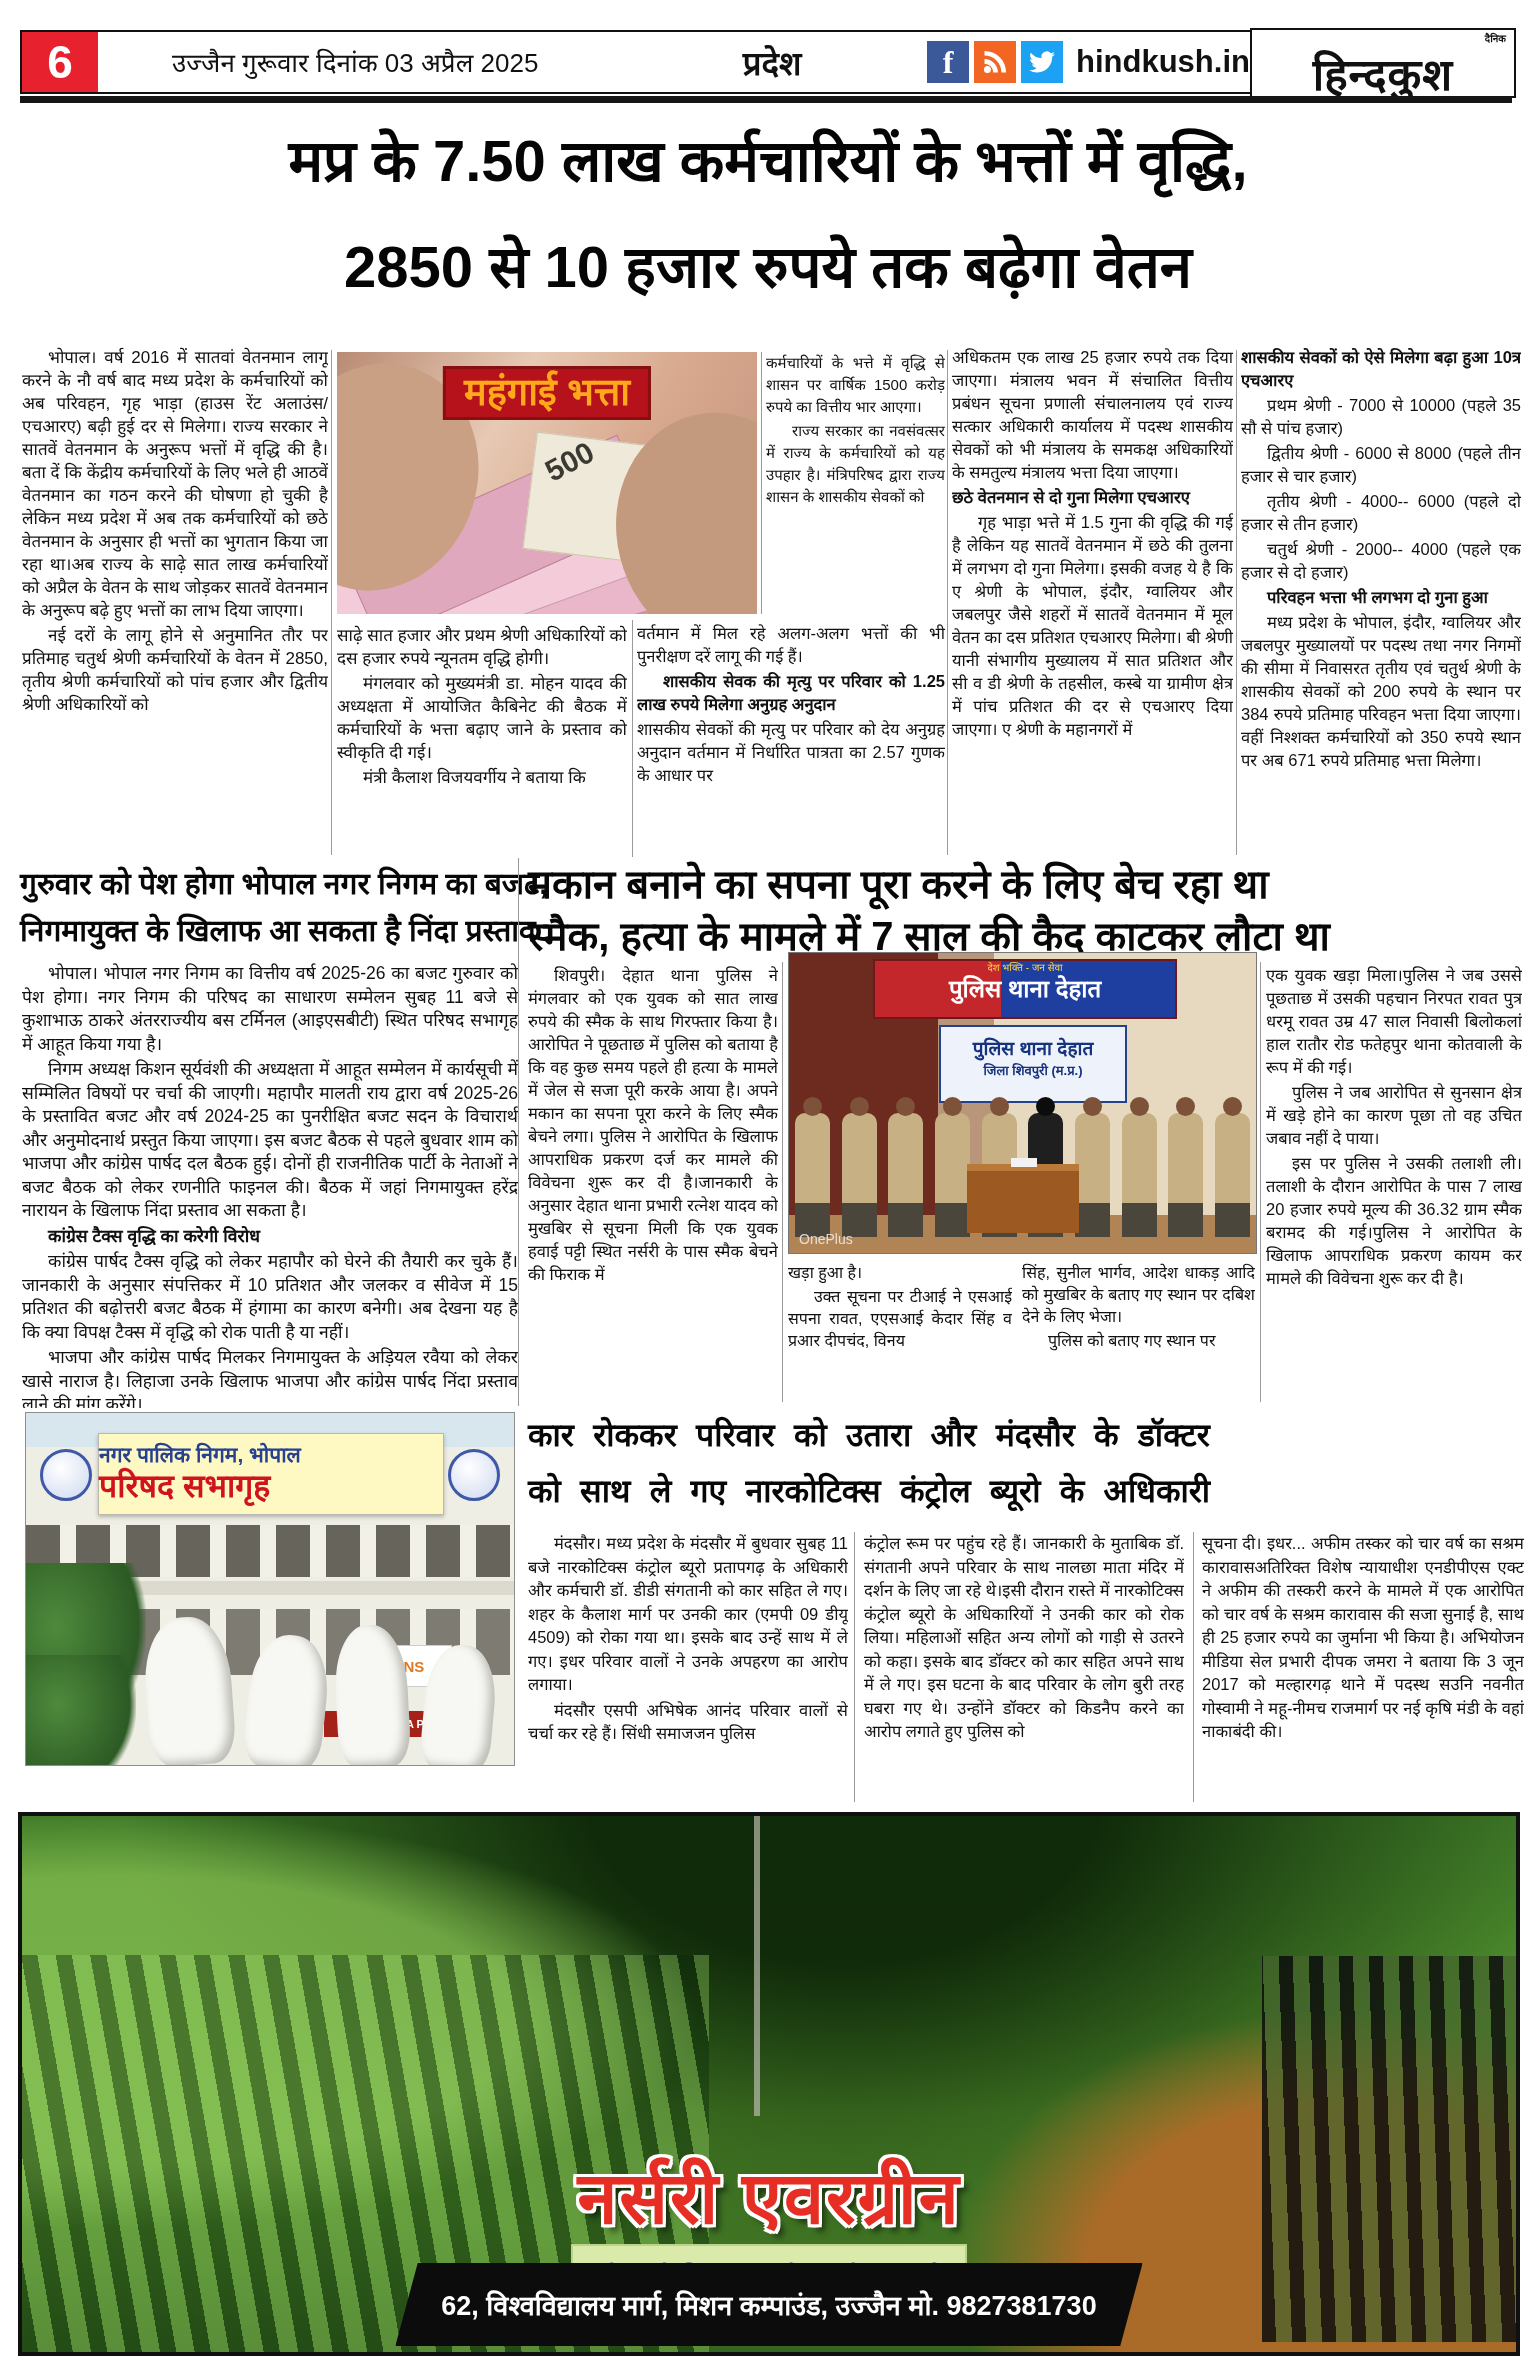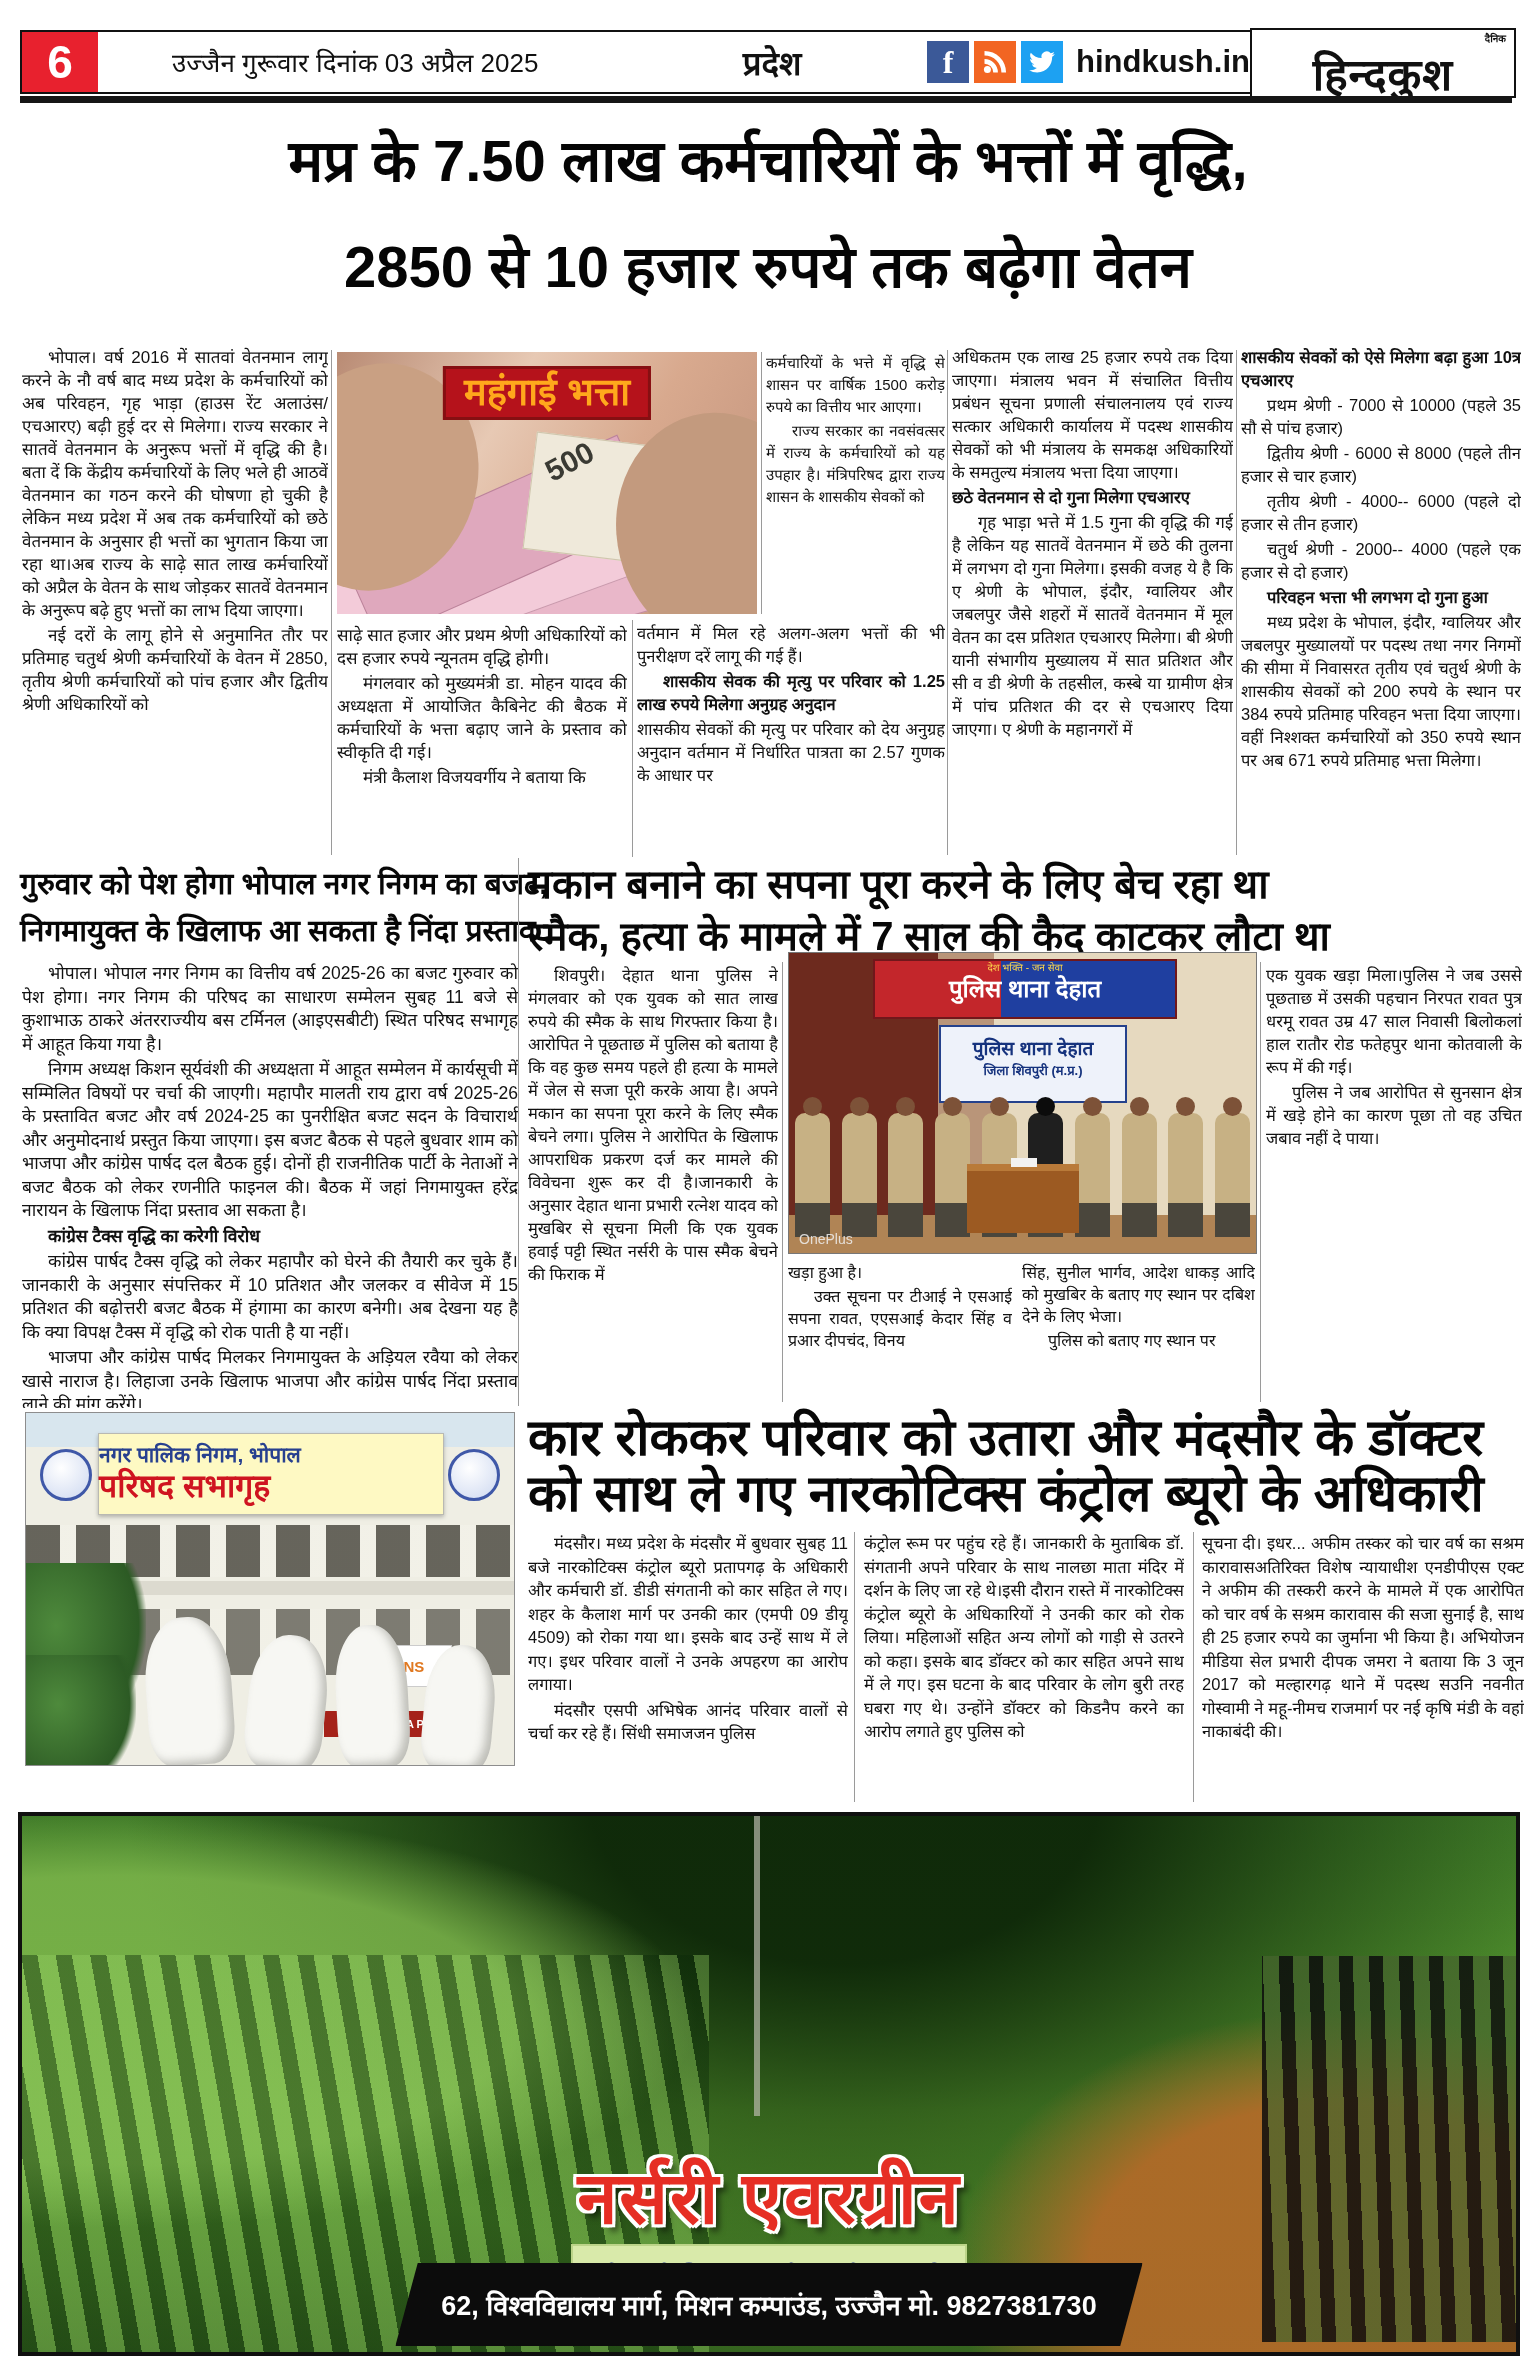--- a/index.html
+++ b/index.html
@@ -32,21 +32,21 @@
 
   
   .a1-head{left:20px;top:108px;width:1496px;text-align:center;font-weight:900;color:#050505;}
   .a1-head .l{font-size:58px;line-height:106px;white-space:nowrap;}
   .sub-head{font-weight:900;color:#070707;}
   .a2-head{left:20px;top:860px;width:498px;text-align:center;}
   .a2-head .l{font-size:30px;line-height:47px;white-space:nowrap;}
   .a3-head{left:528px;top:858px;width:1000px;text-align:left;}
   .a3-head .l{font-size:40px;line-height:52px;white-space:nowrap;}
   .a4-head{left:528px;top:1410px;width:1004px;text-align:left;}
-  .a4-head .l{font-size:51px;line-height:56px;white-space:nowrap;}
+  .a4-head .l{font-size:32px;line-height:56px;white-space:nowrap;font-family:Liberation Mono, monospace;}
 
   
   .a1col{font-size:17px;line-height:23px;}
   .a1-c1{left:22px;top:346px;width:306px;height:512px;}
   .a1-c2b{left:337px;top:624px;width:290px;height:233px;}
   .a1-c3s{left:766px;top:352px;width:179px;height:266px;font-size:15px;line-height:22px;}
   .a1-c3b{left:637px;top:622px;width:308px;height:235px;font-size:16.5px;}
   .a1-c4{left:952px;top:346px;width:281px;height:512px;font-size:16.5px;}
   .a1-c5{left:1241px;top:346px;width:280px;height:512px;font-size:16.5px;}
 
@@ -330,20 +330,21 @@
     <p>उक्त सूचना पर टीआई ने एसआई सपना रावत, एएसआई केदार सिंह व प्रआर दीपचंद, विनय</p>
   </div>
   <div class="abs a3col a3-ur just ovh">
     <p class="noind">सिंह, सुनील भार्गव, आदेश धाकड़ आदि को मुखबिर के बताए गए स्थान पर दबिश देने के लिए भेजा।</p>
     <p>पुलिस को बताए गए स्थान पर</p>
   </div>
 
   <div class="abs a3col a3-c3 just ovh">
     <p class="noind">एक युवक खड़ा मिला।पुलिस ने जब उससे पूछताछ में उसकी पहचान निरपत रावत पुत्र धरमू रावत उम्र 47 साल निवासी बिलोकलां हाल रातौर रोड फतेहपुर थाना कोतवाली के रूप में की गई।</p>
     <p>पुलिस ने जब आरोपित से सुनसान क्षेत्र में खड़े होने का कारण पूछा तो वह उचित जबाव नहीं दे पाया।</p>
+    <p>इस पर पुलिस ने उसकी तलाशी ली। तलाशी के दौरान आरोपित के पास 7 लाख 20 हजार रुपये मूल्य की 36.32 ग्राम स्मैक बरामद की गई।पुलिस ने आरोपित के खिलाफ आपराधिक प्रकरण कायम कर मामले की विवेचना शुरू कर दी है।</p>
   </div>
 
   <div class="abs vrule" style="left:518px;top:858px;height:548px;"></div>
   <div class="abs vrule" style="left:782px;top:962px;height:440px;"></div>
   <div class="abs vrule" style="left:1260px;top:962px;height:440px;"></div>
 
   <div class="abs sub-head a4-head">
     <div class="l">कार रोककर परिवार को उतारा और मंदसौर के डॉक्टर</div>
     <div class="l">को साथ ले गए नारकोटिक्स कंट्रोल ब्यूरो के अधिकारी</div>
   </div>

